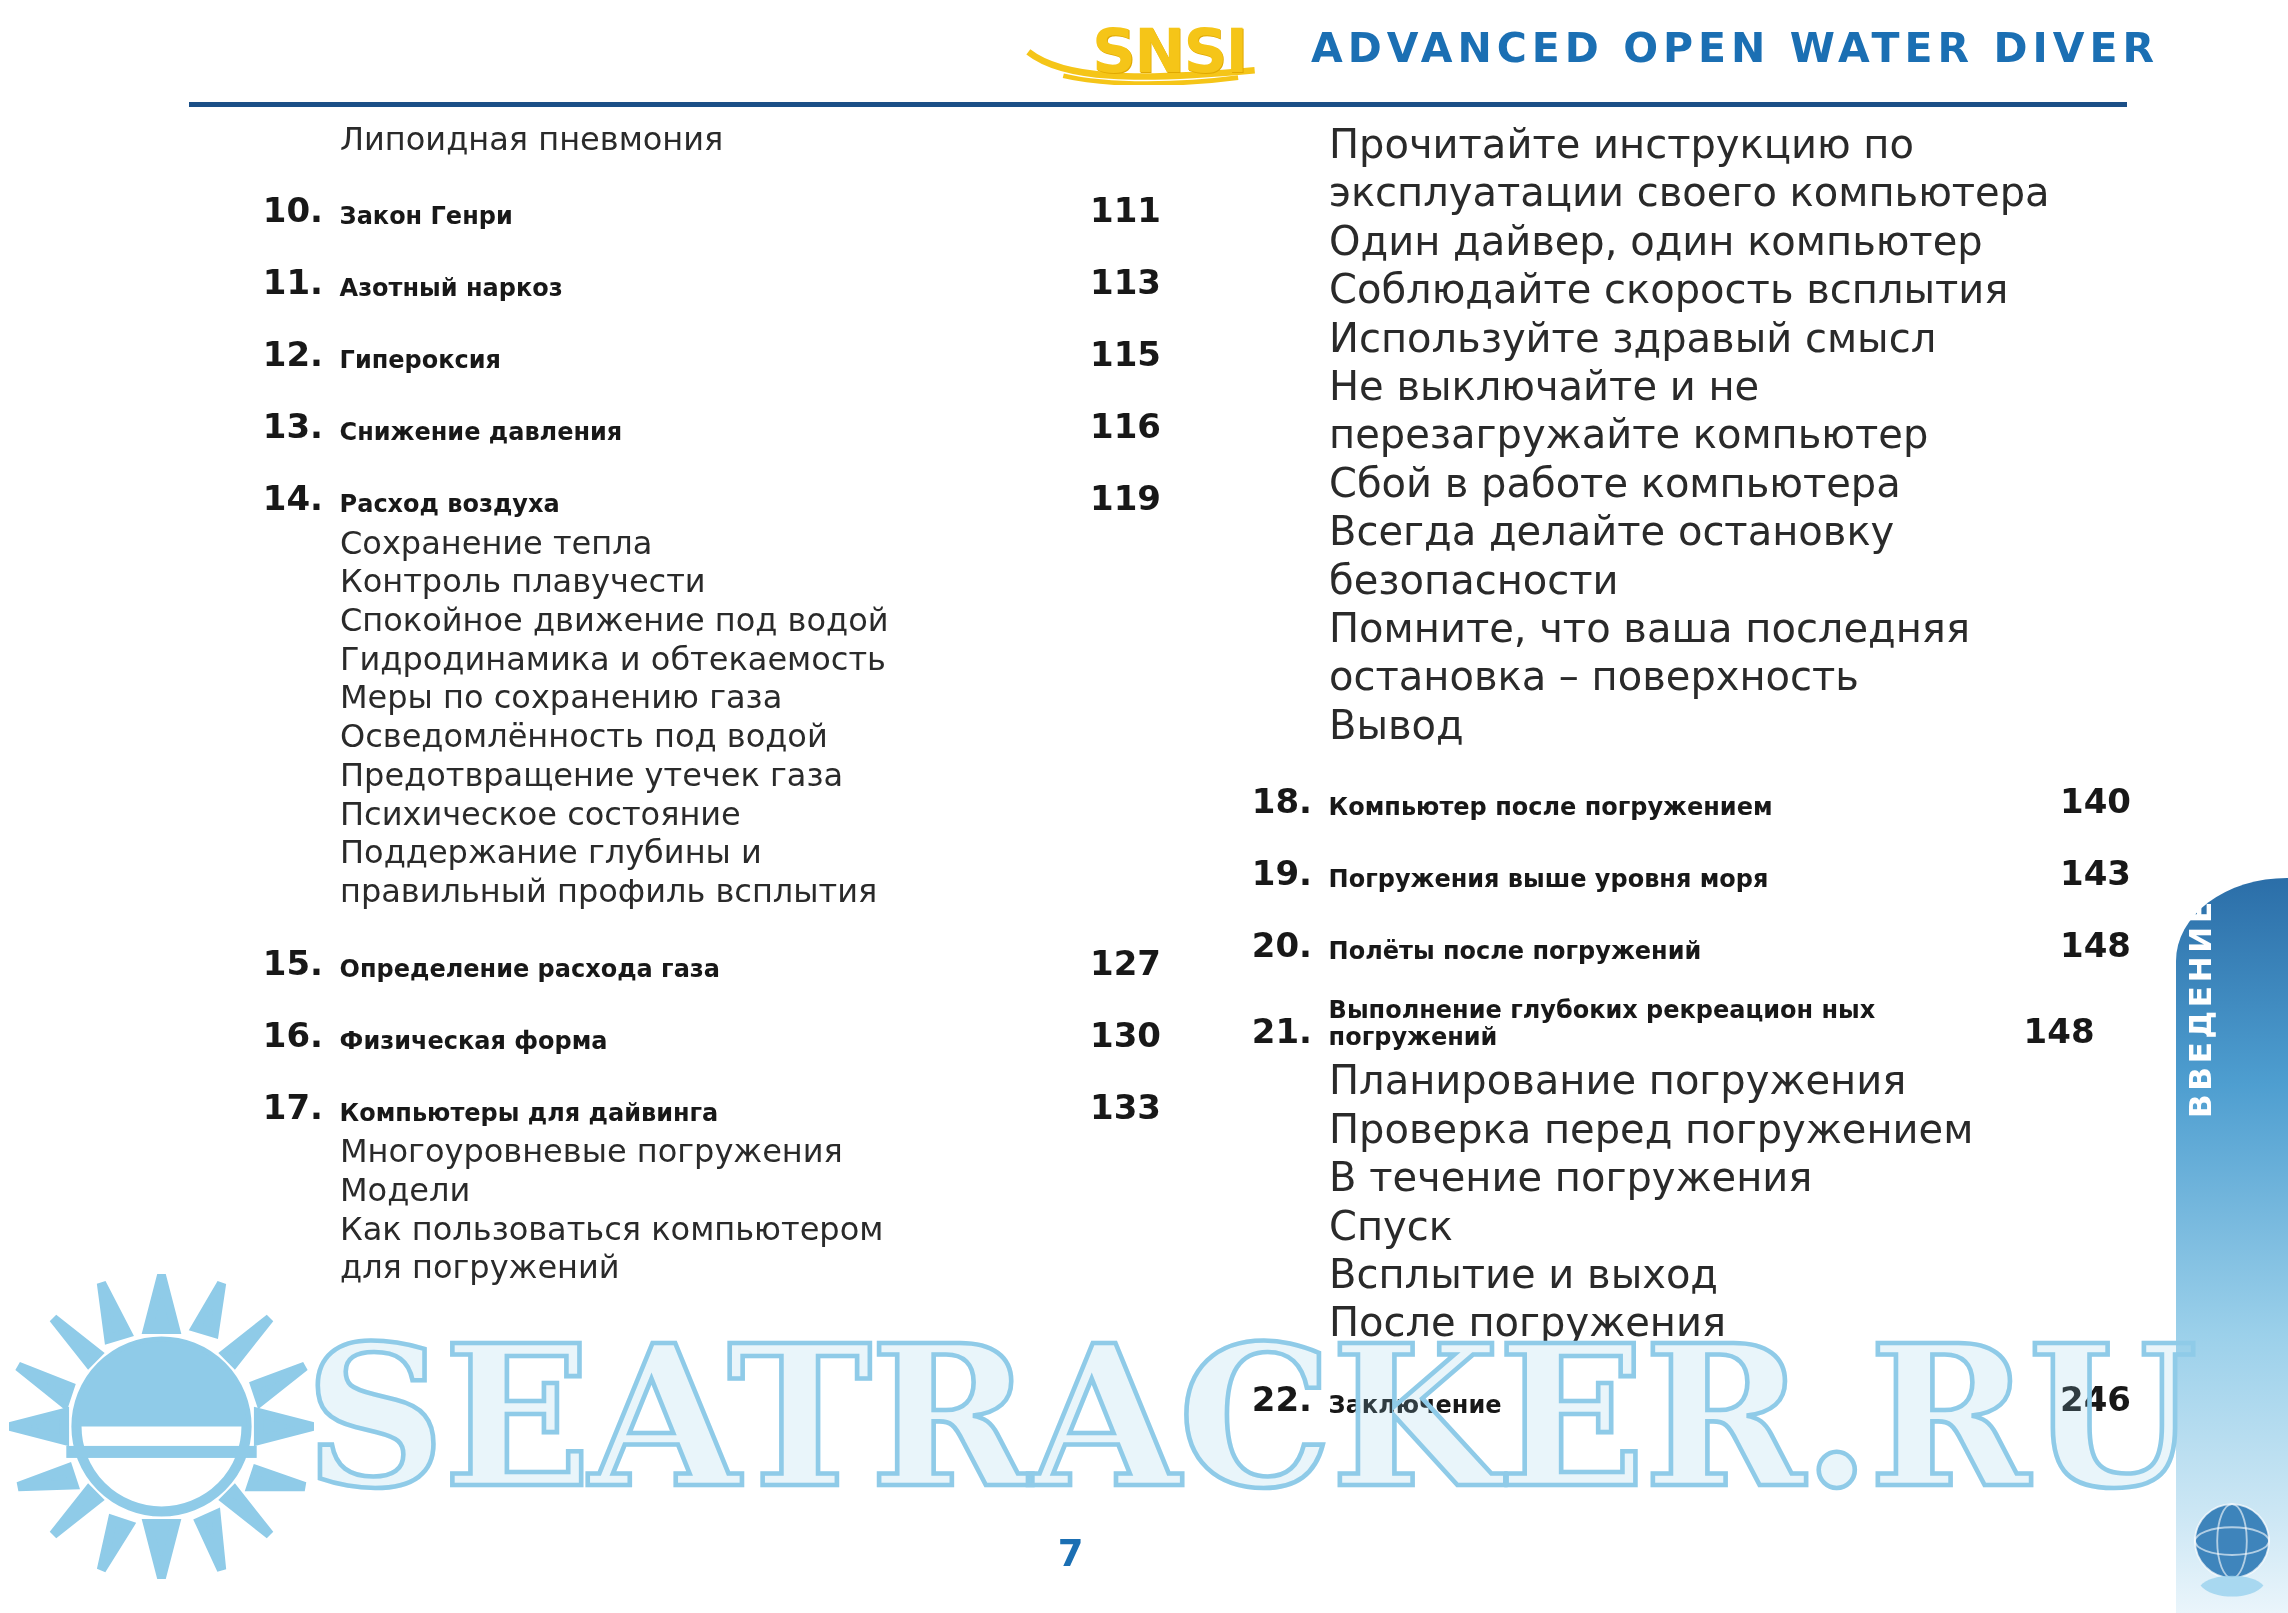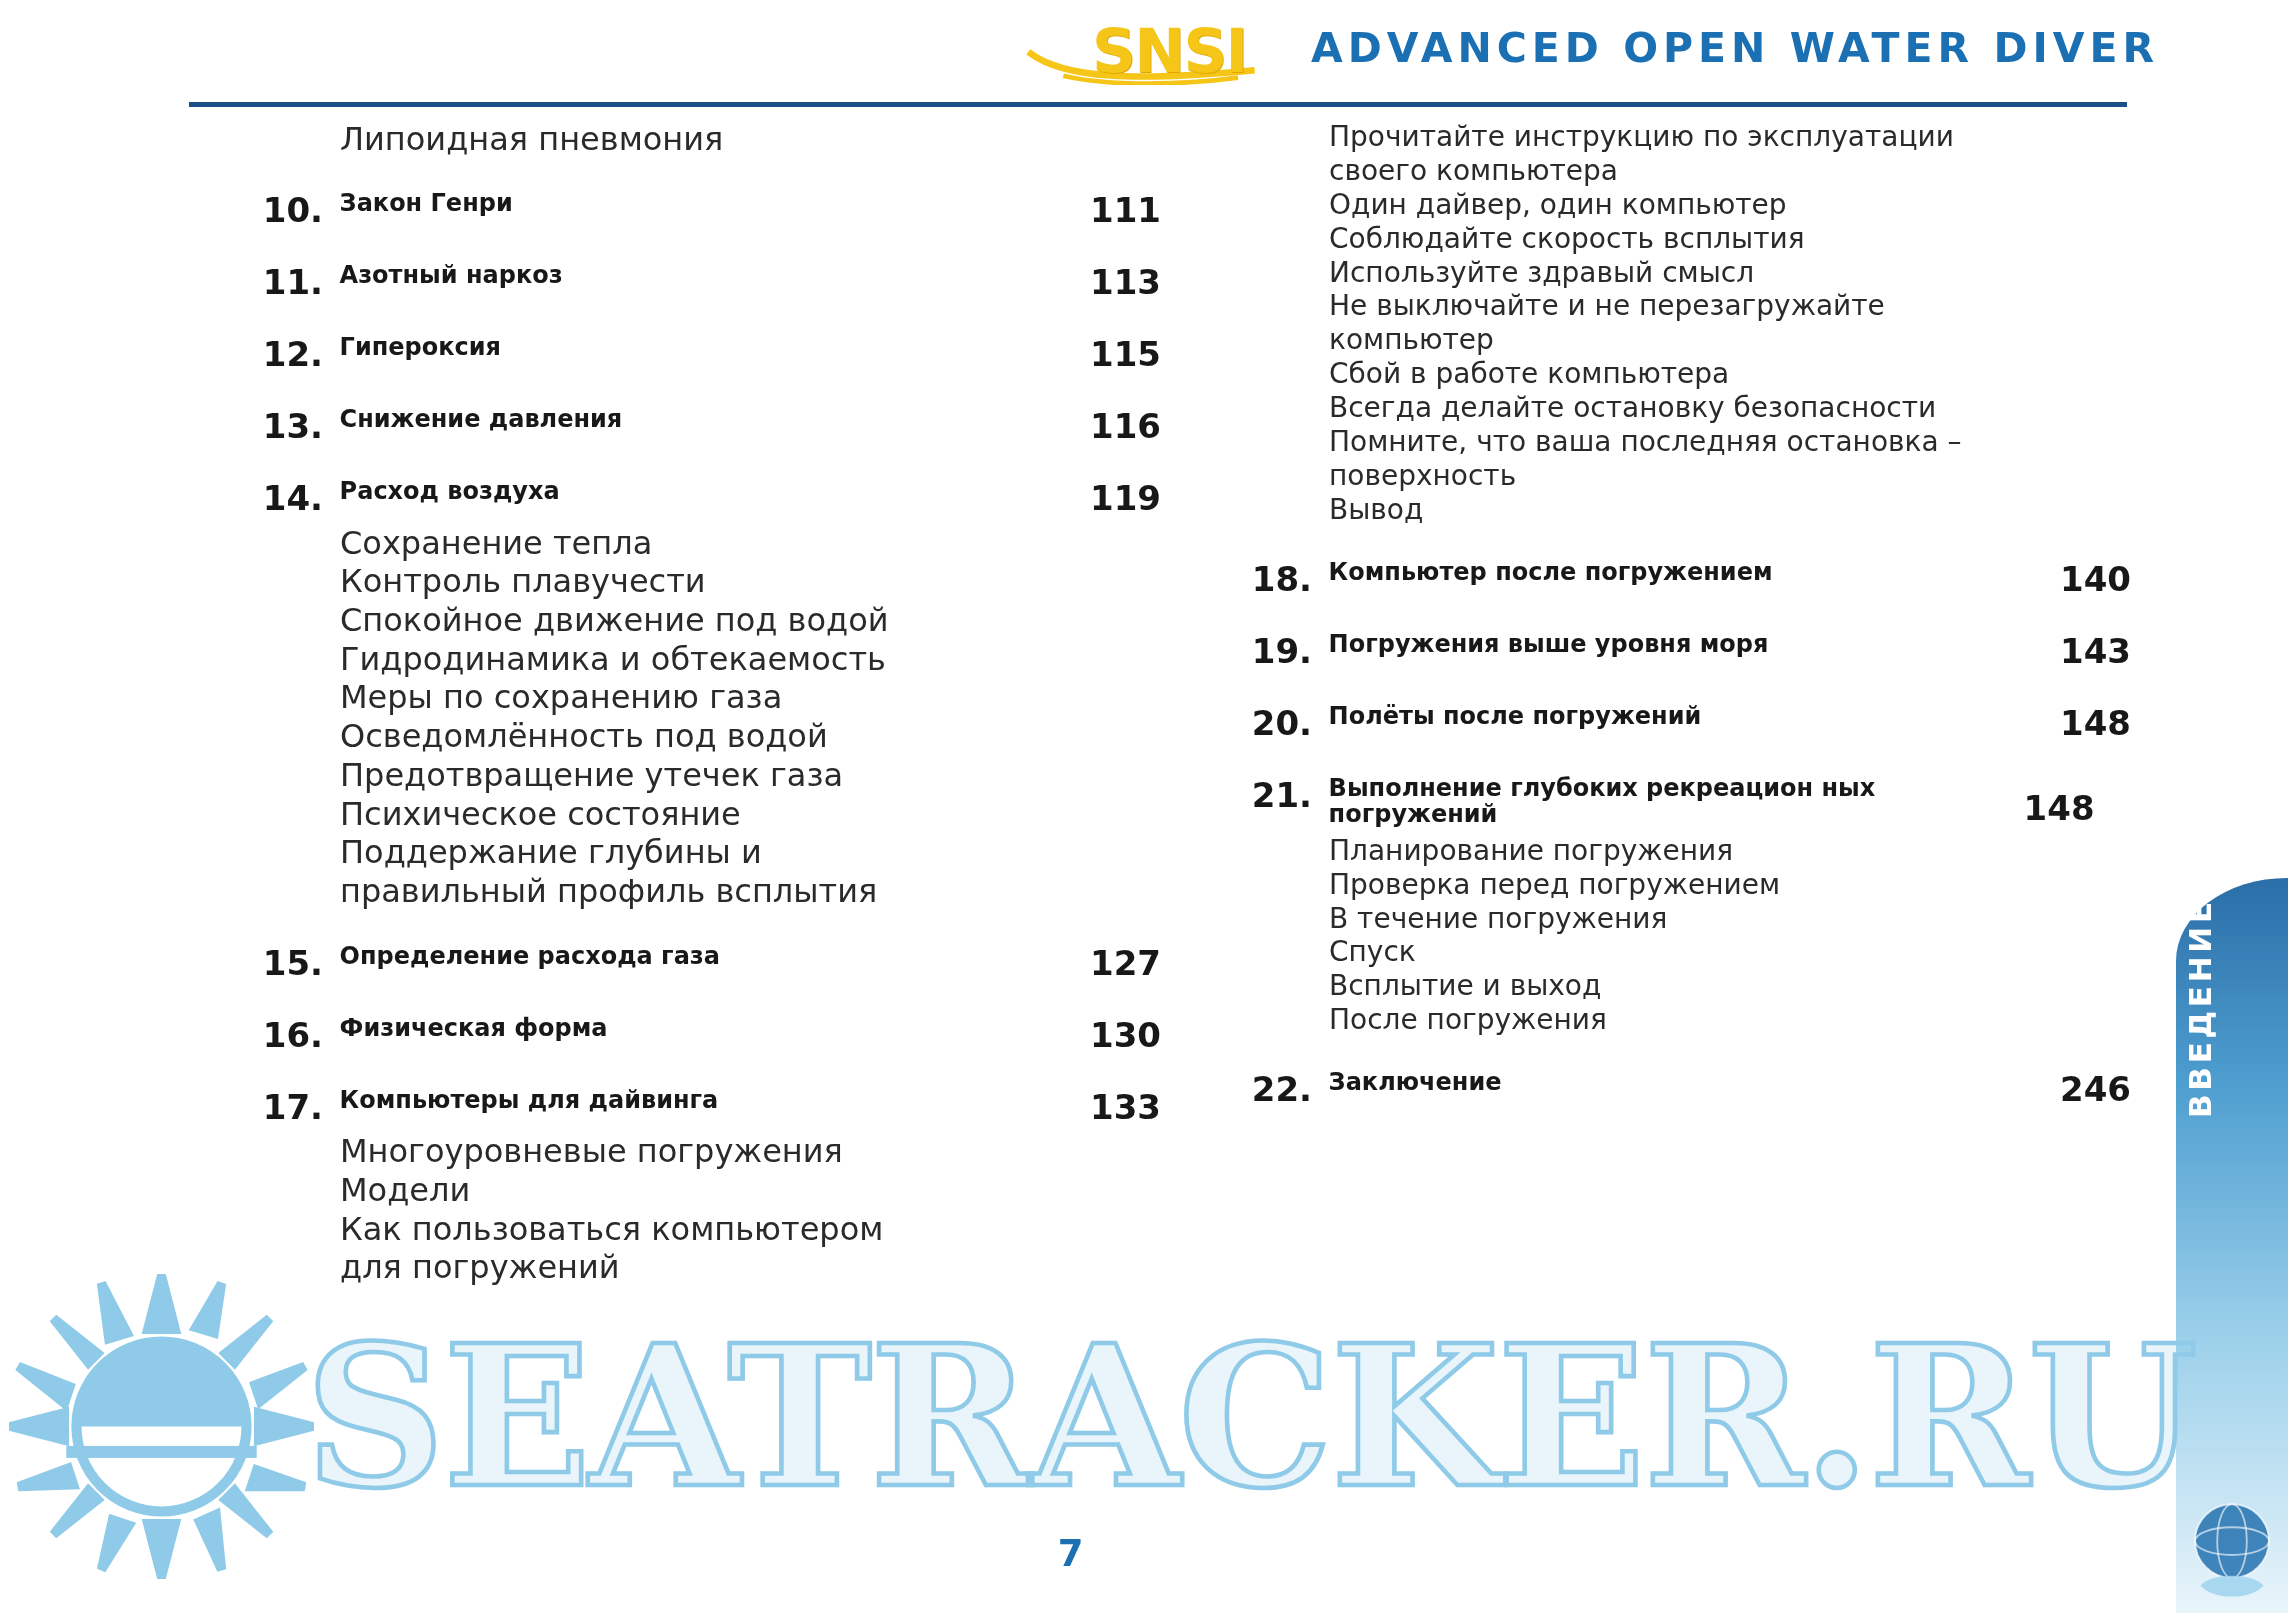--- a/index.html
+++ b/index.html
@@ -124,21 +124,21 @@
   }
   .col {
     position: absolute;
     top: 0;
   }
   .col-left  { left: 238px; width: 923px; }
   .col-right { left: 1227px; width: 904px; }
 
   .row {
     display: flex;
-    align-items: flex-start;
+    align-items: flex-end;
     margin-top: 32px;
   }
   .num {
     flex: 0 0 85px;
     text-align: right;
     padding-right: 16.6px;
     font-weight: bold;
     font-size: 34px;
     color: #181818;
     font-family: "DejaVu Sans", sans-serif;
@@ -163,21 +163,21 @@
   .entry.tight { margin-bottom: 5.5px; }
 
   .sub {
     font-size: 32px;
     color: #2a2a2a;
     line-height: 1.21;
     padding-left: 102px;
     font-family: "DejaVu Sans", sans-serif;
   }
   .sub-right {
-    font-size: 28px;
+    font-size: 40px;
     color: #2a2a2a;
     line-height: 1.21;
     padding-left: 102px;
     font-family: "DejaVu Sans", sans-serif;
   }
   .col-right .sub, .col-right .sub-right { padding-left: 102px; }
   .subgroup { margin-top: 3.7px; margin-bottom: 16.6px; }
 
   .lead-line {
     font-size: 32px;

